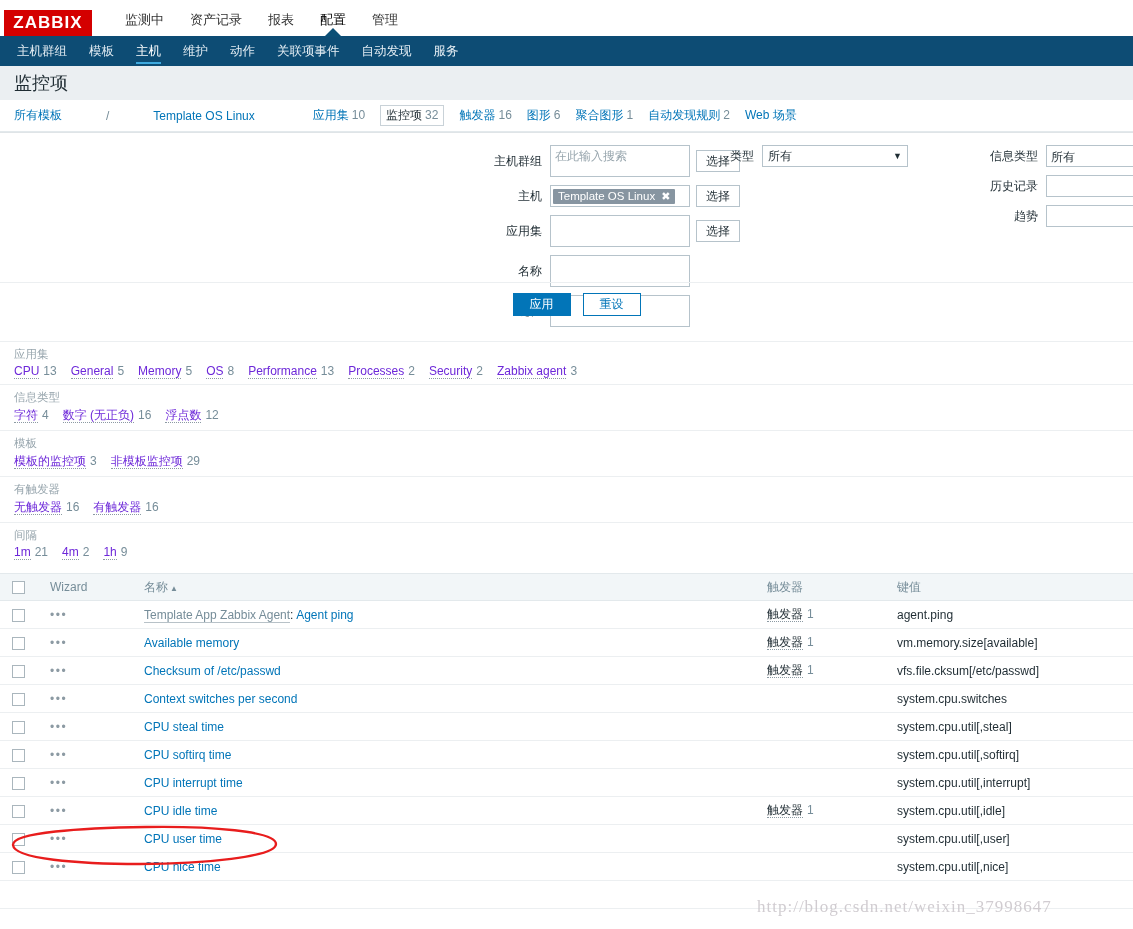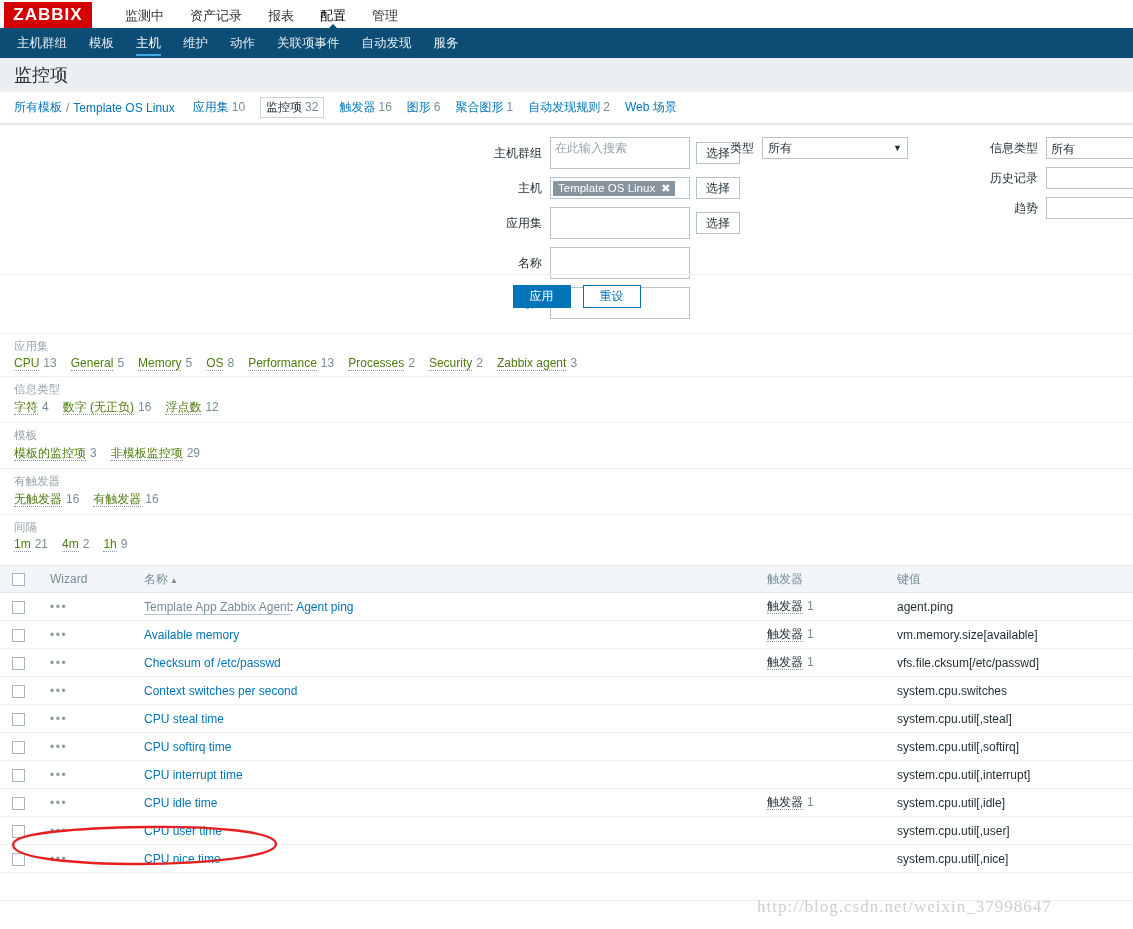--- a/index.html
+++ b/index.html
@@ -6,21 +6,21 @@
   body{
     width:1133px;height:929px;overflow:hidden;
     background:#fff;
     font-family:"Liberation Sans","DejaVu Sans",sans-serif;
     font-size:12px;color:#333;
     -webkit-font-smoothing:antialiased;
   }
   .app{position:relative;width:1133px;height:929px;}
 
   
-  .topbar{height:28px;background:#fff;display:flex;align-items:flex-start;position:relative;}
+  .topbar{height:36px;background:#fff;display:flex;align-items:flex-end;position:relative;}
   .logo{width:88px;height:26px;background:#d40000;margin:2px 0 0 4px;display:flex;align-items:center;justify-content:center;}
   .logo span{color:#fff;font-weight:bold;font-size:17px;letter-spacing:1px;font-family:"Liberation Sans",sans-serif;}
   .topnav{display:flex;align-items:center;height:32px;margin-left:20px;}
   .topnav .tn{font-size:13px;color:#333;padding:0 13px;height:32px;line-height:32px;cursor:pointer;position:relative;}
   .topnav .tn.active{color:#000;}
   .topnav .tn.active:after{
     content:"";position:absolute;left:50%;bottom:-1px;transform:translateX(-50%);
     width:0;height:0;border-left:9px solid transparent;border-right:9px solid transparent;
     border-bottom:9px solid #0b4f76;
   }
@@ -29,21 +29,21 @@
   .subnav{height:30px;background:#0d4c74;display:flex;align-items:center;padding-left:6px;}
   .subnav .sn{font-size:12.5px;color:#e5eef4;padding:0 11px;height:30px;line-height:30px;cursor:pointer;position:relative;}
   .subnav .sn.active{color:#fff;}
   .subnav .sn.active:after{content:"";position:absolute;left:11px;right:11px;bottom:2px;height:2px;background:#3eaadf;}
 
   
   .titlewrap{background:#ebeff2;height:34px;display:flex;align-items:center;padding-left:14px;}
   .pagetitle{font-size:18px;color:#1f2c33;font-weight:normal;}
 
   
-  .crumbwrap{background:#fff;height:31px;display:flex;align-items:center;padding-left:14px;border-bottom:1px solid #e3e9ec;}
+  .crumbwrap{background:#fff;height:31px;display:flex;align-items:center;padding-left:14px;border-bottom:1px solid #e3e9ec;gap:40px;}
   .crumb{font-size:12px;color:#0275b8;cursor:pointer;}
   .crumb.sep{color:#768d99;cursor:default;margin:0 4px;}
   .crumbtabs{display:flex;align-items:center;margin-left:18px;}
   .ct{font-size:12px;color:#0275b8;margin-right:15px;cursor:pointer;white-space:nowrap;}
   .ct .num{color:#768d99;margin-left:3px;}
   .ct.sel{border:1px solid #c9d2d8;padding:1px 5px;color:#1f2c33;background:#fff;}
   .ct.sel .num{color:#768d99;}
 
   
   .filtertabrow{background:#ebeff2;height:24px;position:relative;}
@@ -81,21 +81,21 @@
 
   
   .subfilter{background:#fff;}
   .sfhead{padding:6px 14px 4px;font-size:12px;}
   .sfhead .b{color:#1f2c33;}
   .sfhead .g{color:#97a5ad;margin-left:4px;}
   .sfblock{border-top:1px solid #eceff1;padding:5px 14px 6px;}
   .sftitle{font-size:11.5px;color:#97a5ad;margin-bottom:2px;}
   .sfitems{display:flex;flex-wrap:wrap;align-items:baseline;}
   .sfi{margin-right:14px;font-size:12px;white-space:nowrap;}
-  .sfi .lbl{color:#4d7c0f;border-bottom:1px dotted #8c9aa3;cursor:pointer;}
+  .sfi .lbl{color:#6d28d9;border-bottom:1px dotted #8c9aa3;cursor:pointer;}
   .sfi .cnt{color:#768d99;margin-left:4px;}
 
   
   .tablewrap{margin-top:8px;}
   table.list{width:100%;border-collapse:collapse;table-layout:fixed;}
   table.list th{
     background:#f2f6f8;border-top:1px solid #e3e9ec;border-bottom:1px solid #e3e9ec;
     text-align:left;font-weight:normal;font-size:12px;color:#768d99;height:26px;padding:0 6px;vertical-align:middle;
   }
   table.list td{

